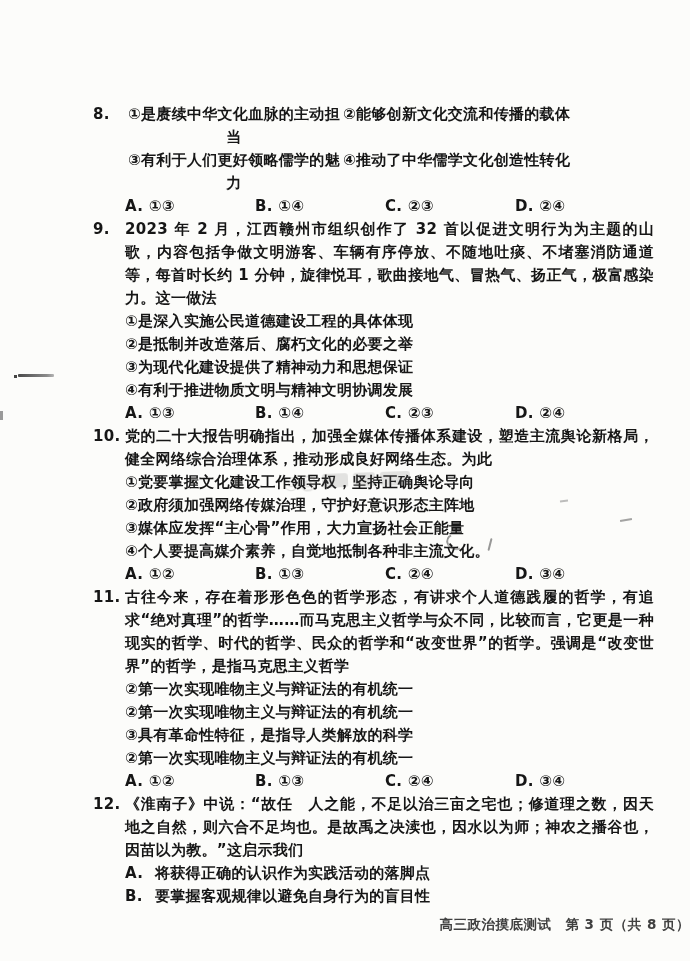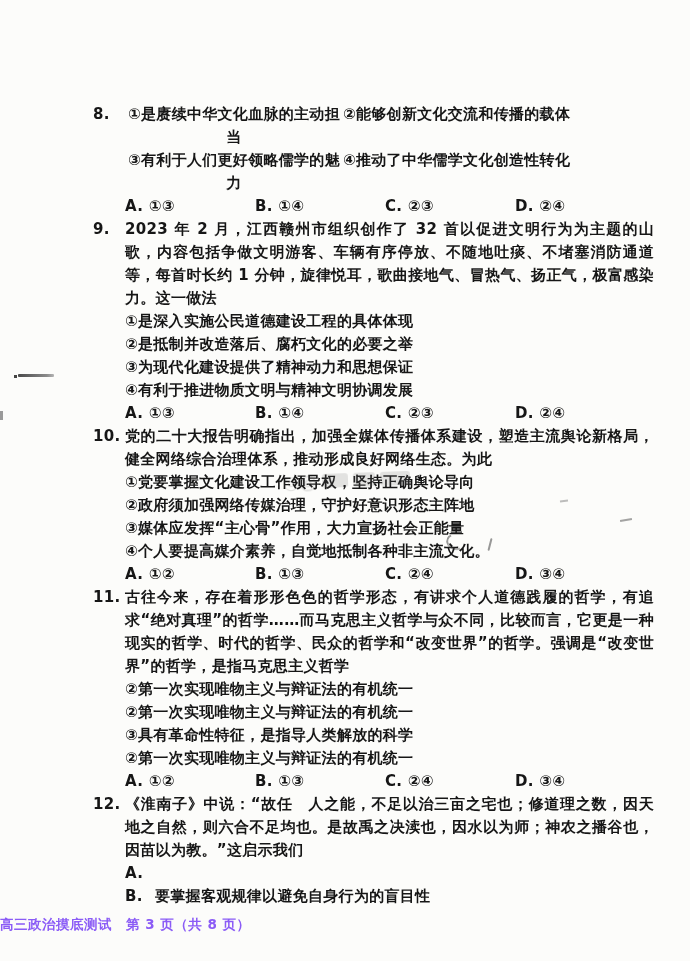--- a/index.html
+++ b/index.html
@@ -37,25 +37,25 @@
   .item-line { }
   .opt-row { display:flex; }
   .opt-row span { width:130px; flex:none; }
   .opt-row span:last-child { width:auto; }
   .letter-line { display:flex; }
   .letter-line .letter { width:30px; flex:none; }
   .footer {
     position:absolute;
     left:0; right:0;
     top:916px;
-    text-align:left;
+    text-align:right;
     font-size:13.5px;
     font-weight:600;
     letter-spacing:0.5px;
-    color:#8b5cf6;
+    color:#404040;
   }
   
   .artifact { position:absolute; pointer-events:none; }
   .margin-line {
     left:18px; top:374px; width:36px; height:3px;
     background:linear-gradient(90deg,#4a4a4a,#8a8a8a 80%,#b5b5b5);
     border-radius:1px;
   }
   .margin-dot { left:14px; top:375px; width:3px; height:3px; background:#444; }
   .edge-speck { left:0px; top:411px; width:3px; height:9px; background:#9a9a9a; }
@@ -172,20 +172,21 @@
         </div>
       </div>
     </div>
 
     <div class="q">
       <div class="qnum">12.</div>
       <div class="qbody">
         <p class="stem">《淮南子》中说：“故任　人之能，不足以治三亩之宅也；修道理之数，因天地之自然，则六合不足均也。是故禹之决渎也，因水以为师；神农之播谷也，因苗以为教。”这启示我们</p>
         <div class="letter-line">
           <span class="letter">A.</span>
+          <span>将获得正确的认识作为实践活动的落脚点</span>
         </div>
         <div class="letter-line">
           <span class="letter">B.</span>
           <span>要掌握客观规律以避免自身行为的盲目性</span>
         </div>
 
       </div>
     </div>
 
   </div>

